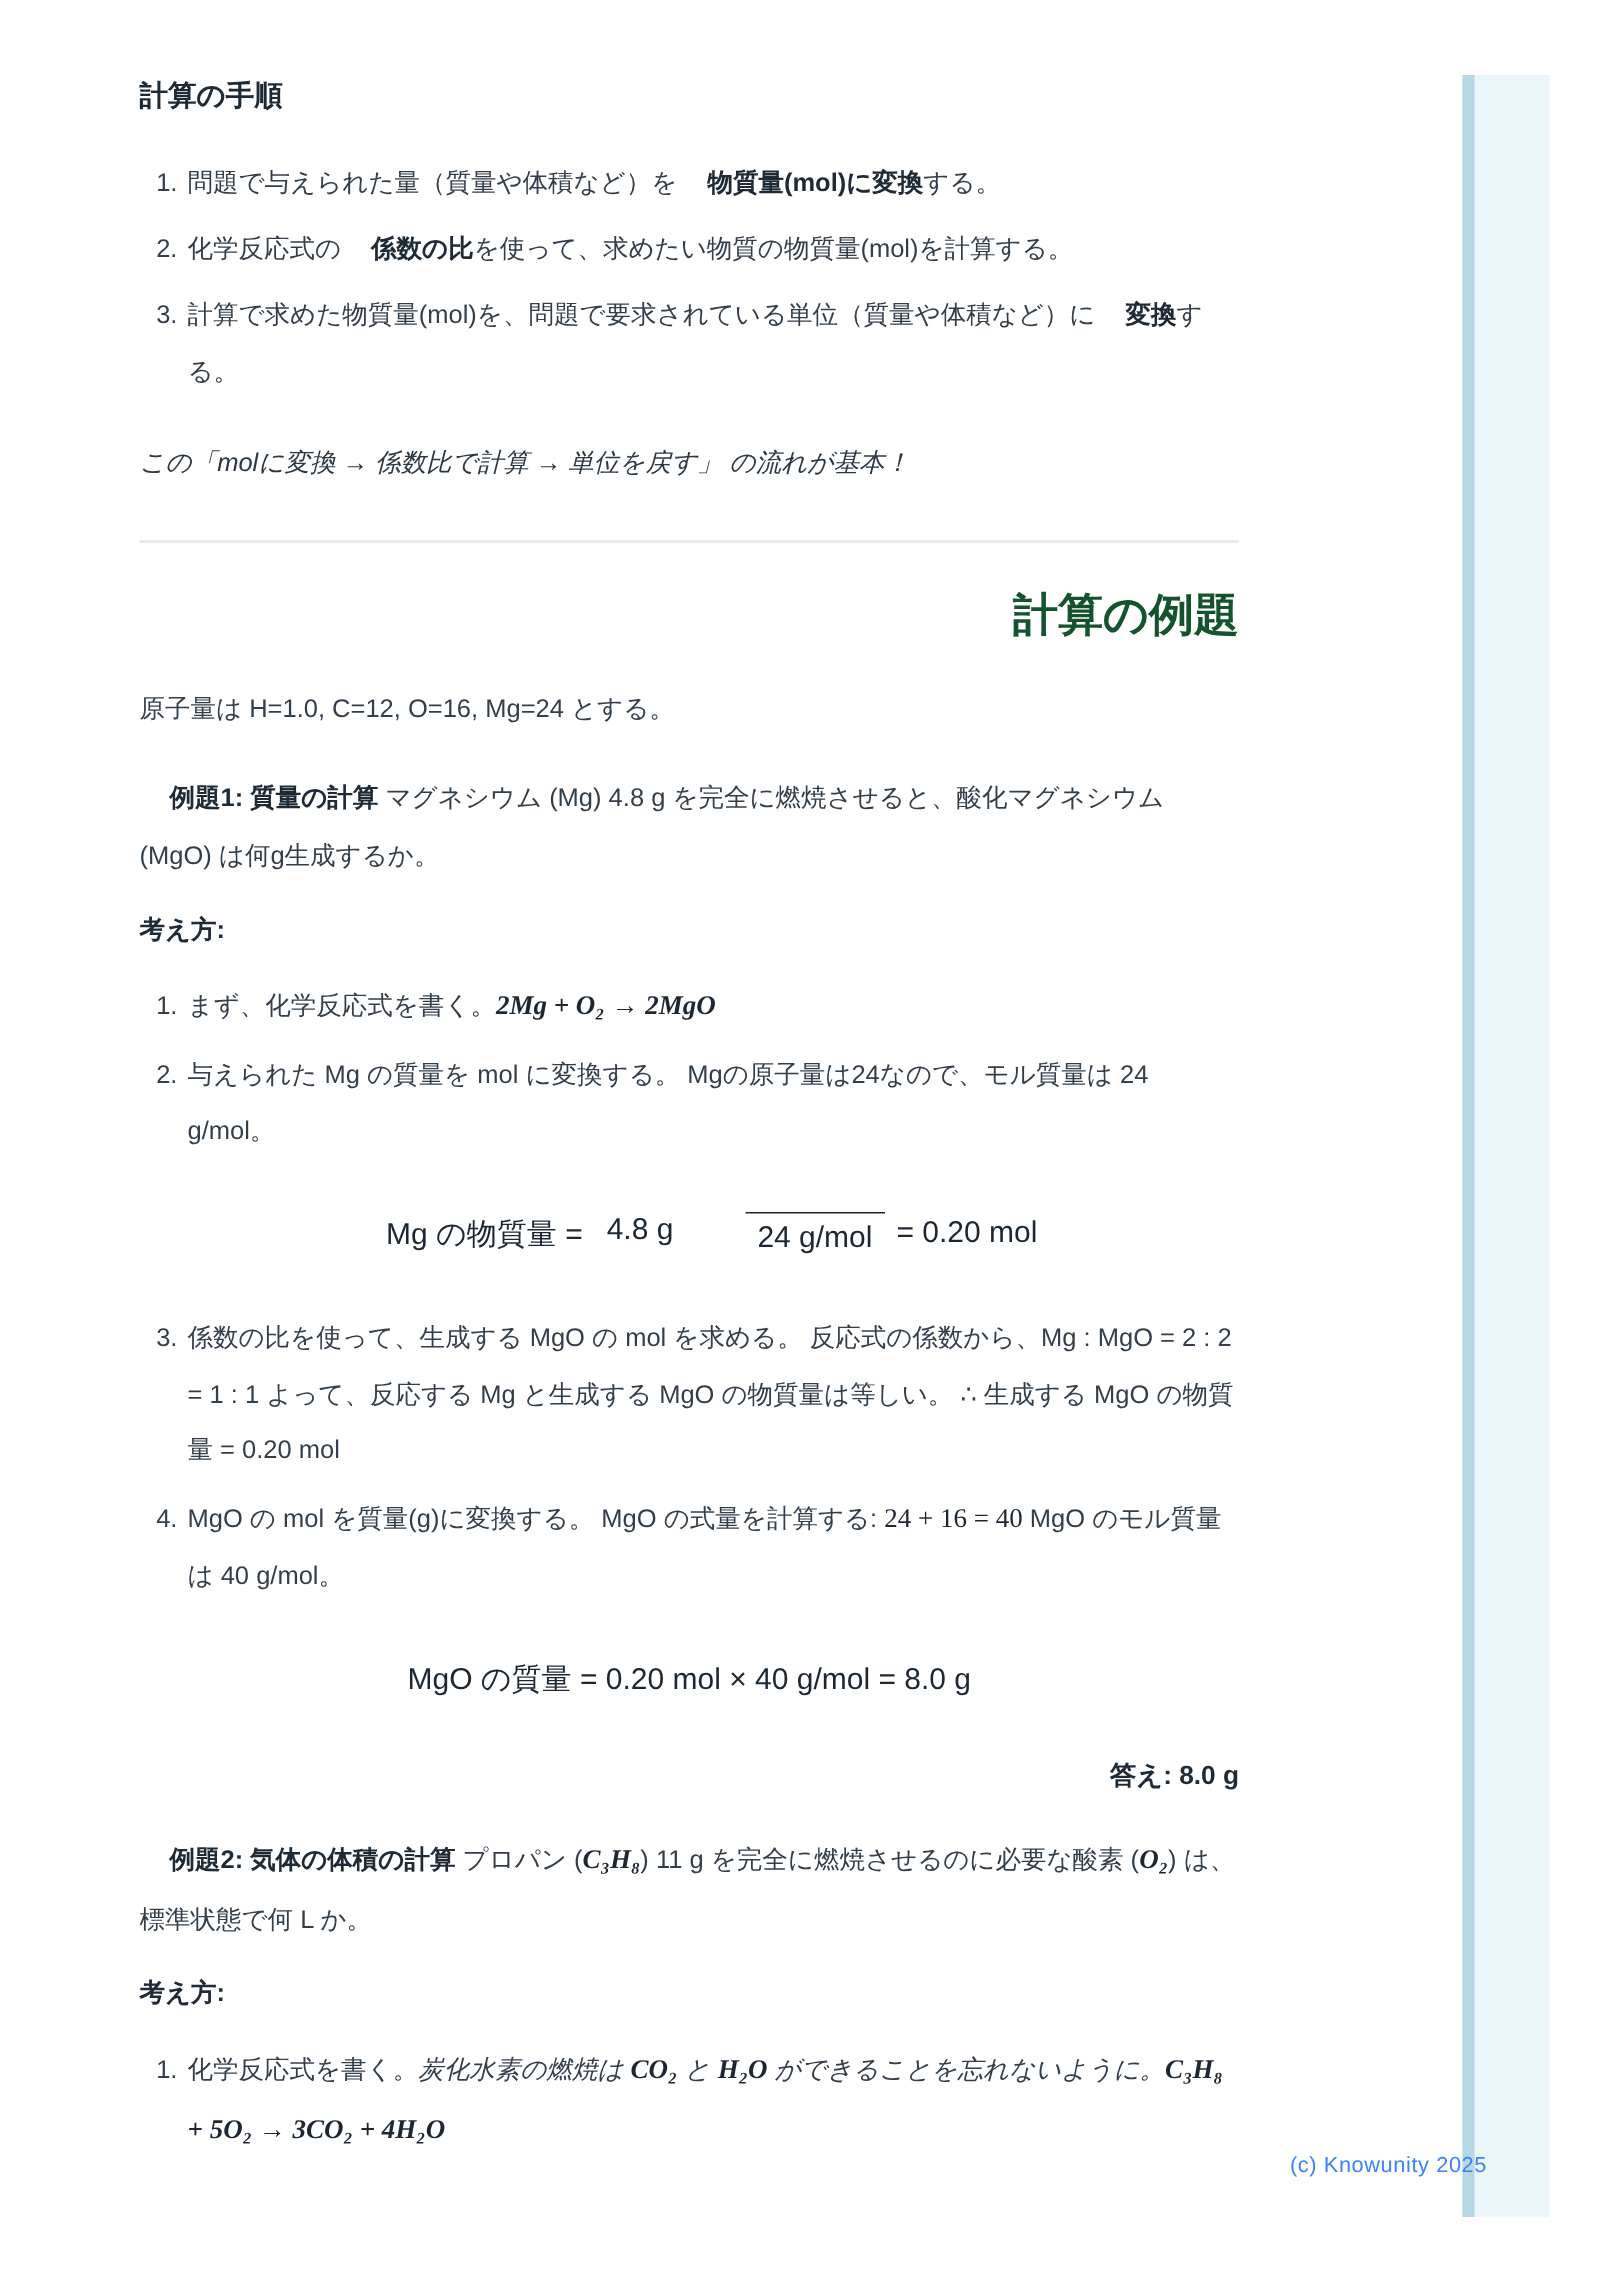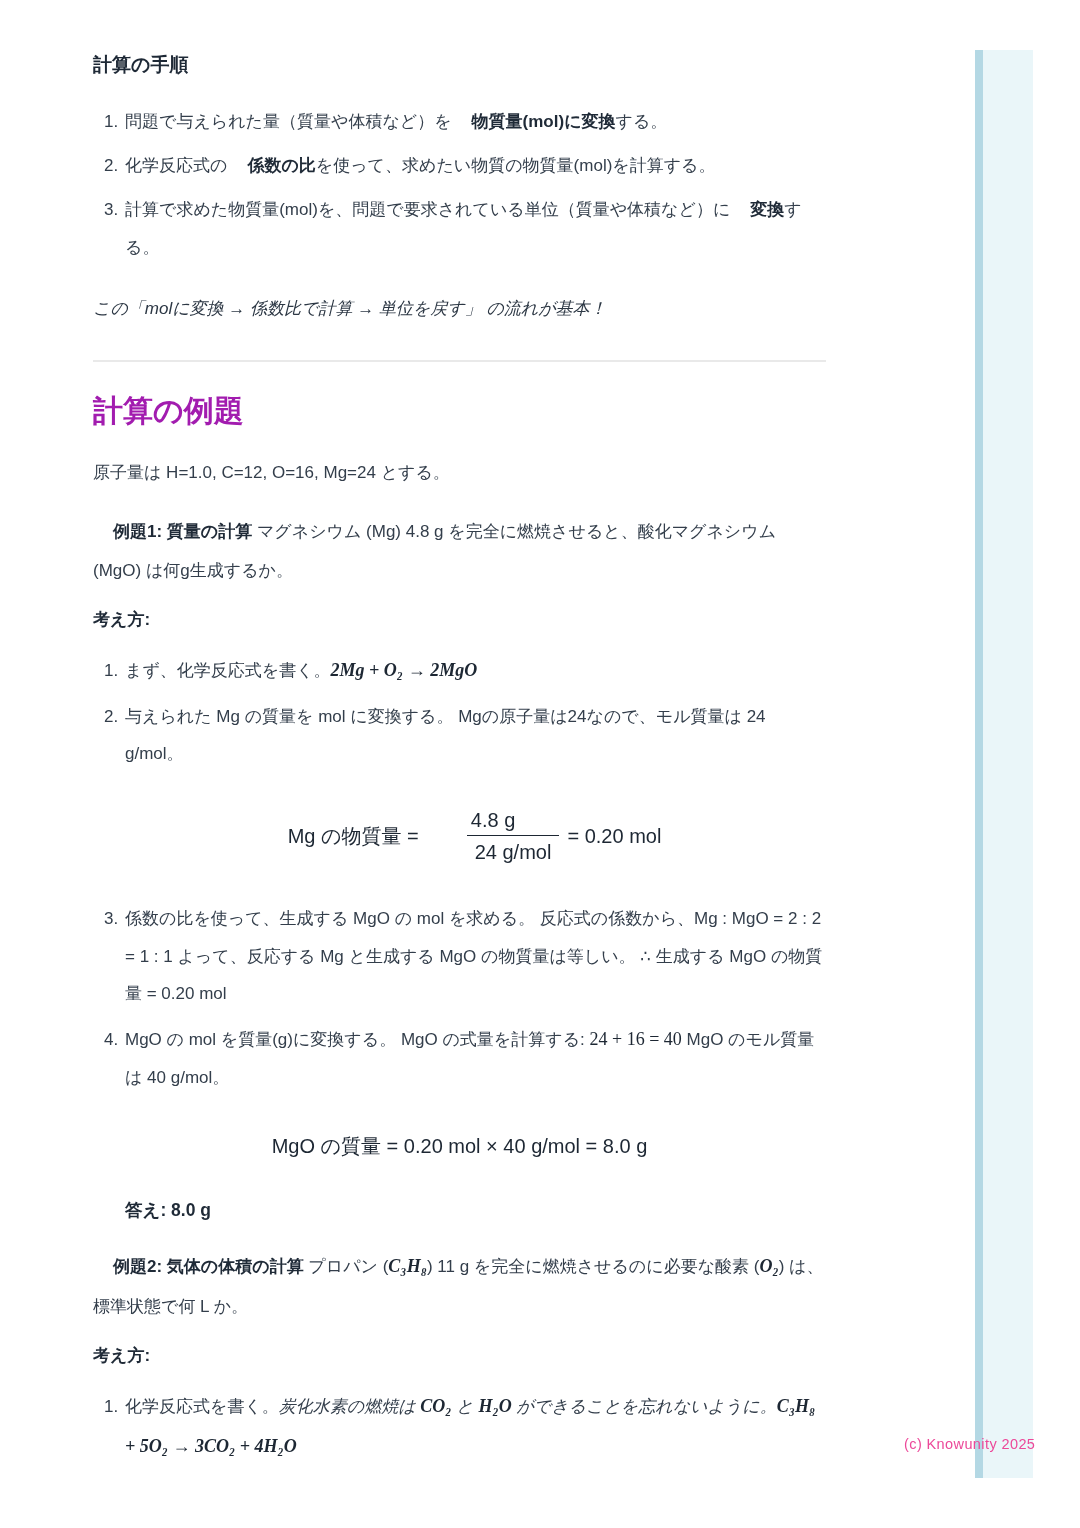--- a/index.html
+++ b/index.html
@@ -49,36 +49,36 @@
   .eqtext {
     font-family:"Liberation Serif","DejaVu Serif",serif;
     font-style:normal; font-size:18px; color:#1d2733;
   }
   .disp-eq {
     display:flex; justify-content:center; align-items:center;
     font-family:Liberation Sans, sans-serif;
     font-size:20px; color:#1d2733;
     margin:36px 0 36px 0; gap:8px;
   }
-  .frac { display:inline-flex; flex-direction:column; text-align:center; }
+  .frac { display:inline-flex; flex-direction:row; text-align:center; }
   .frac .num { padding:0 8px 3px 8px; line-height:1.2; }
   .frac .den { border-top:1.6px solid #1d2733; padding:4px 8px 0 8px; line-height:1.2;margin-left:40px; }
   .answer {
     font-size:17.5px; font-weight:700; color:#1f2a37;
-    margin:16px 0 22px 32px; line-height:1.6;
+    margin:16px 0 22px 32px; line-height:1.6;text-align:right;
   }
   .side-bar {
     position:absolute; left:975px; top:50px;
     width:58px; height:1428px;
     background:#eaf6f9;
     border-left:8px solid #b4d8e4;
   }
   .watermark {
-    position:absolute; left:904px; top:1436px;
-    font-size:14.5px; color:#ec4899; letter-spacing:0.4px;
+    position:absolute; left:860px; top:1436px;
+    font-size:14.5px; color:#3b82f6; letter-spacing:0.4px;
     white-space:nowrap;
   }
 </style>
 </head>
 <body>
 
 <div class="side-bar"></div>
 
 <div class="content">
 
@@ -87,21 +87,21 @@
   <ol class="step-list">
     <li><span>問題で与えられた量（質量や体積など）を</span><strong>物質量(mol)に変換</strong><span>する。</span></li>
     <li><span>化学反応式の</span><strong>係数の比</strong><span>を使って、求めたい物質の物質量(mol)を計算する。</span></li>
     <li><span>計算で求めた物質量(mol)を、問題で要求されている単位（質量や体積など）に</span><strong>変換</strong><span>する。</span></li>
   </ol>
 
   <p class="key-note">この「molに変換 → 係数比で計算 → 単位を戻す」 の流れが基本！</p>
 
   <hr class="divider">
 
-  <h2 class="examples-heading" style="color: #a21caf;">計算の例題</h2>
+  <h2 class="examples-heading" style="color: #14532d; text-align: right;">計算の例題</h2>
 
   <p class="intro">原子量は H=1.0, C=12, O=16, Mg=24 とする。</p>
 
   <p class="example-q"><strong>例題1: 質量の計算</strong><span> マグネシウム (Mg) 4.8 g を完全に燃焼させると、酸化マグネシウム (MgO) は何g生成するか。</span></p>
 
   <p class="approach">考え方:</p>
 
   <ol class="step-list">
     <li><span>まず、化学反応式を書く。</span><span class="math">2Mg + O₂ → 2MgO</span></li>
     <li><span>与えられた Mg の質量を mol に変換する。 Mgの原子量は24なので、モル質量は 24 g/mol。</span></li>

